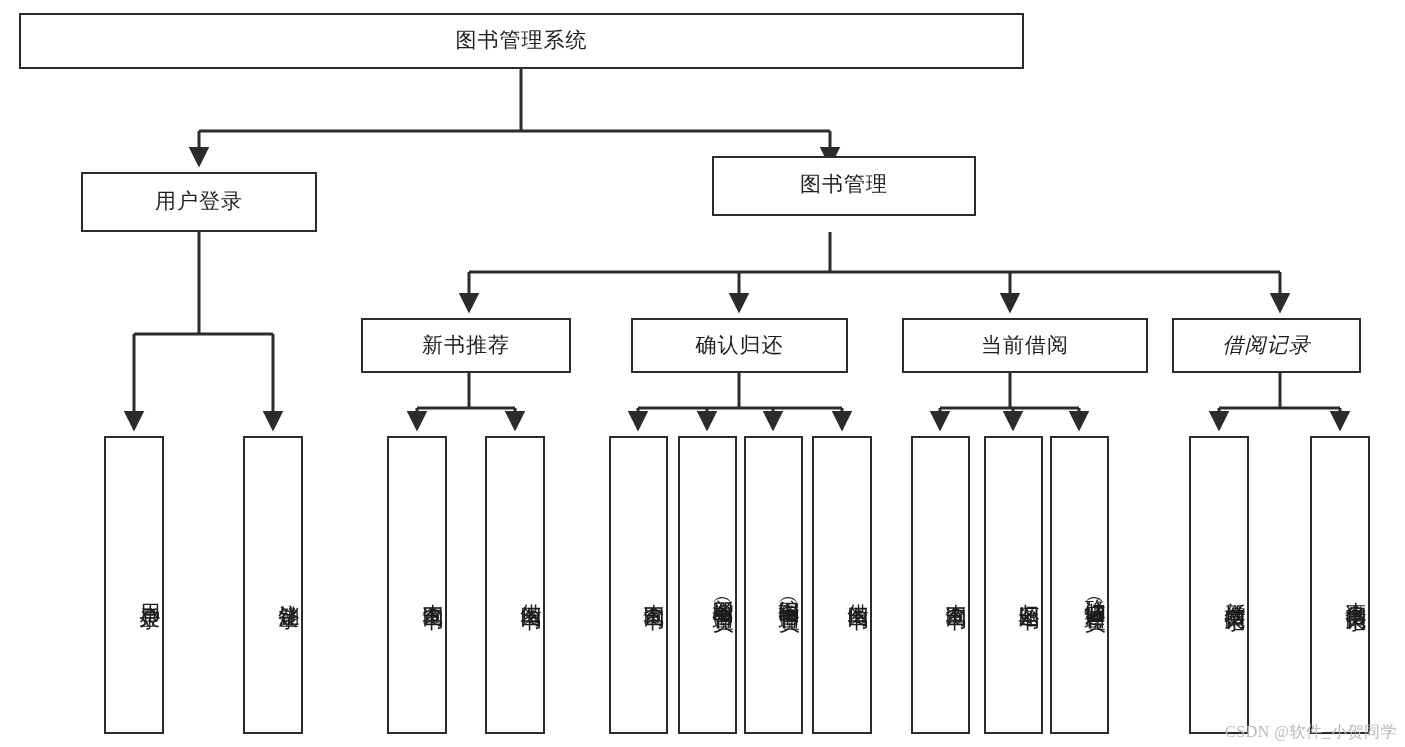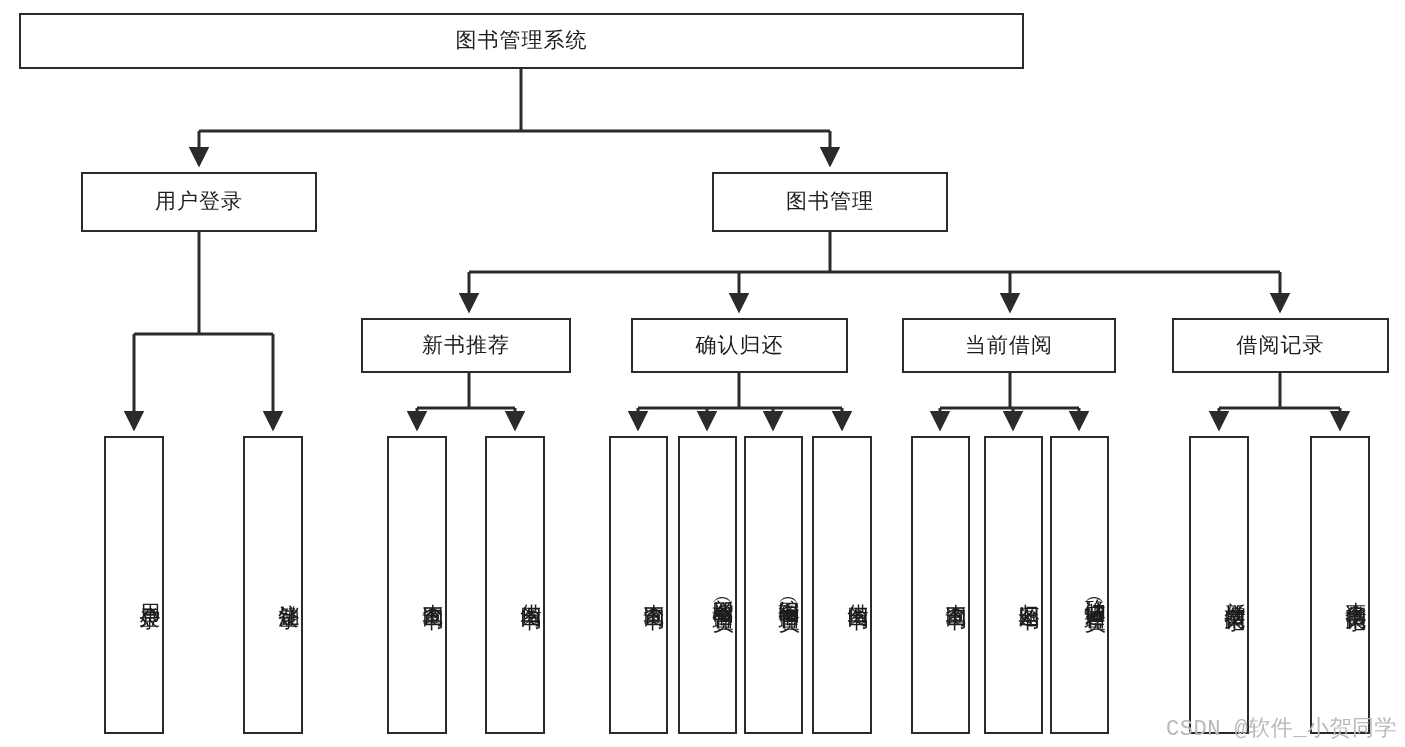--- a/index.html
+++ b/index.html
@@ -49,25 +49,25 @@
   }
   .node.vert .vtext{
     writing-mode:vertical-rl;
     text-orientation:upright;
     display:block;
   }
   .watermark{
     position:absolute;
     right:8px;
     bottom:4px;
-    font-size:22px;
+    font-size:16px;
     color:#b9b9b9;
     letter-spacing:0.5px;
     white-space:nowrap;
-    font-family:Liberation Mono, monospace;
+    font-family:Liberation Serif, serif;
   }
 </style>
 </head>
 <body>
 
 <div id="canvas">
 
   <svg id="wires" viewBox="0 0 1405 747" xmlns="http://www.w3.org/2000/svg">
     <defs>
       <marker id="arrow" viewBox="0 0 12 12" refX="10" refY="6" markerWidth="7" markerHeight="7" orient="auto-start-reverse">
@@ -122,34 +122,34 @@
     </g>
   </svg>
 
   <div class="node horiz" id="n-root" style="left: 19px; top: 13px; width: 1005px; height: 56px;">
     <span>图书管理系统</span>
   </div>
 
   <div class="node horiz" id="n-user-login" style="left: 81px; top: 172px; width: 236px; height: 60px;">
     <span>用户登录</span>
   </div>
-  <div class="node horiz" id="n-book-manage" style="left: 712px; top: 172px; width: 236px; height: 60px;">
+  <div class="node horiz" id="n-book-manage" style="left: 712px; top: 156px; width: 264px; height: 60px; font-family: Liberation Mono, monospace;">
     <span>图书管理</span>
   </div>
 
   <div class="node horiz" id="n-new-book-rec" style="left: 361px; top: 318px; width: 210px; height: 55px;">
     <span>新书推荐</span>
   </div>
   <div class="node horiz" id="n-book-borrow" style="left: 631px; top: 318px; width: 217px; height: 55px;">
     <span>确认归还</span>
   </div>
-  <div class="node horiz" id="n-current-borrow" style="left: 902px; top: 318px; width: 214px; height: 55px;">
+  <div class="node horiz" id="n-current-borrow" style="left: 902px; top: 318px; width: 246px; height: 55px;">
     <span>当前借阅</span>
   </div>
-  <div class="node horiz" id="n-borrow-record" style="left: 1172px; top: 318px; width: 217px; height: 55px;">
+  <div class="node horiz" id="n-borrow-record" style="left: 1172px; top: 318px; width: 189px; height: 55px; font-style: italic;">
     <span>借阅记录</span>
   </div>
 
   <div class="node vert" id="n-leaf-0" style="left: 104px; top: 436px; width: 60px; height: 298px;">
     <span class="vtext">用户登录</span>
   </div>
   <div class="node vert" id="n-leaf-1" style="left: 243px; top: 436px; width: 60px; height: 298px;">
     <span class="vtext">注销登录</span>
   </div>
   <div class="node vert" id="n-leaf-2" style="left: 387px; top: 436px; width: 60px; height: 298px;">

